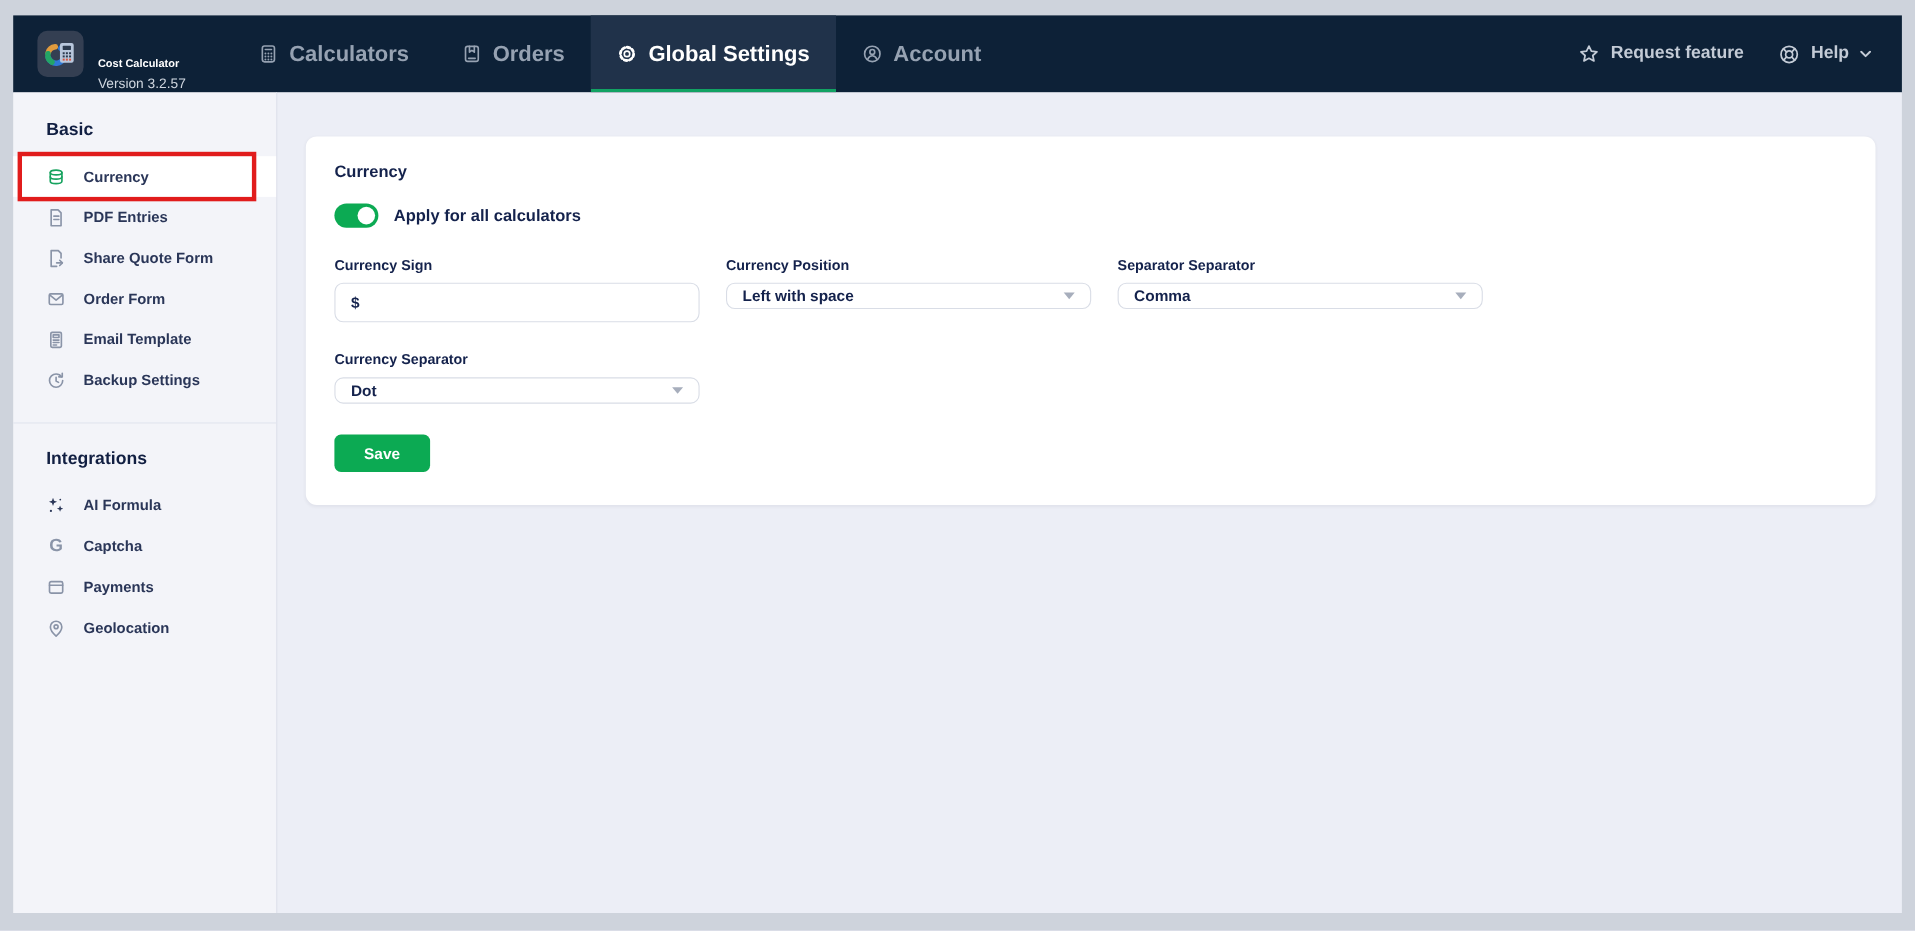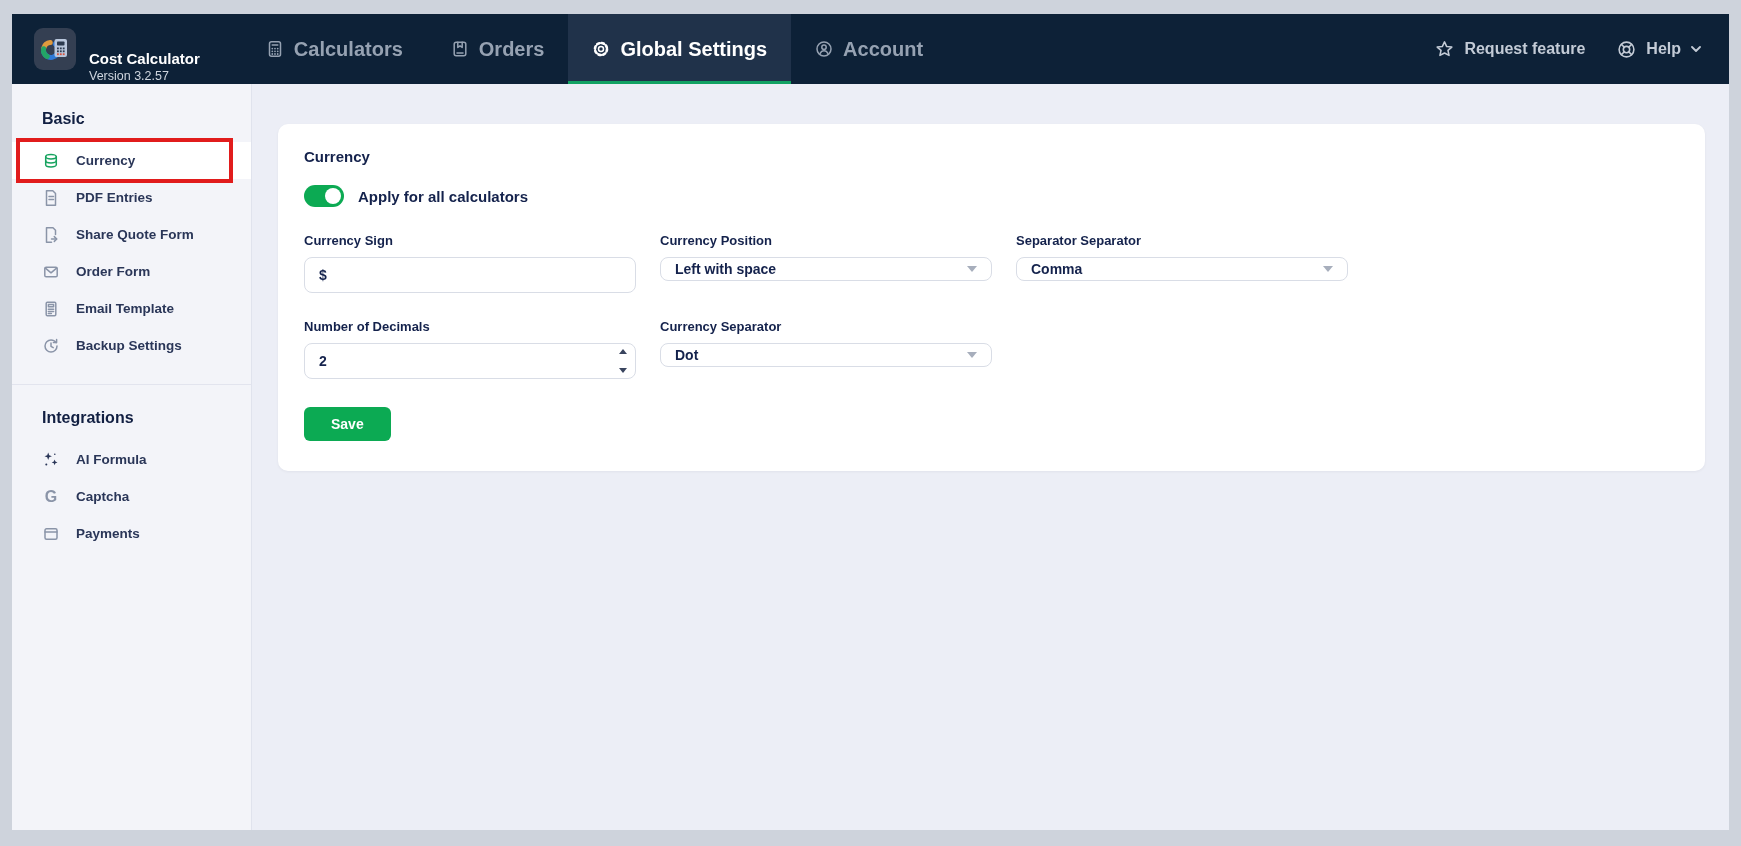--- a/index.html
+++ b/index.html
@@ -19,21 +19,21 @@
     background:#ced3dc;
     font-family:"Liberation Sans",sans-serif;
   }
   .app{position:absolute;left:12px;top:14px;width:1717px;height:816px;display:flex;flex-direction:column;}
 
   
   .topbar{flex:0 0 54px;background:var(--header-bg);display:flex;align-items:stretch;}
   .brand{display:flex;align-items:center;gap:13px;padding:0 42px 0 22px;}
   .logo{width:42px;height:42px;border-radius:9px;background:#343f52;display:flex;align-items:center;justify-content:center;flex:0 0 42px;}
   .brand-text{display:flex;flex-direction:column;justify-content:center;}
-  .brand-title{color:#ffffff;font-weight:bold;font-size:15px;line-height:17px;margin-top:36px;}
+  .brand-title{color:#ffffff;font-weight:bold;font-size:10px;line-height:17px;margin-top:36px;}
   .brand-version{color:#cfd6df;font-size:12.5px;line-height:15px;margin-top:2px;}
   .tabs{display:flex;align-items:stretch;}
   .tab{display:flex;align-items:center;gap:10px;padding:0 24px;color:var(--tab-inactive);font-weight:bold;font-size:20px;cursor:pointer;}
   .tab svg{stroke:currentColor;}
   .tab.active{background:var(--tab-active-bg);color:#ffffff;box-shadow:inset 0 -3px 0 #12a263;}
   .topbar-right{margin-left:auto;display:flex;align-items:center;gap:32px;padding-right:28px;}
   .topbar-link{display:flex;align-items:center;gap:10px;color:#c3cbd6;font-weight:bold;font-size:16px;cursor:pointer;}
   .topbar-link svg{stroke:currentColor;}
 
   
@@ -260,20 +260,27 @@
       </div>
 
       <div class="side-item">
         <svg width="18" height="18" viewBox="0 0 18 18">
           <rect x="3" y="3.8" width="12" height="10.4" rx="1.5"></rect>
           <line x1="3" y1="7" x2="15" y2="7"></line>
         </svg>
         <span>Payments</span>
       </div>
 
+      <div class="side-item">
+        <svg width="18" height="18" viewBox="0 0 18 18">
+          <path d="M9 16.2s-5.2-4.4-5.2-8.2a5.2 5.2 0 0 1 10.4 0c0 3.8-5.2 8.2-5.2 8.2z"></path>
+          <circle cx="9" cy="7.8" r="1.8"></circle>
+        </svg>
+        <span>Geolocation</span>
+      </div>
     </div>
 
     <div class="main">
       <div class="card">
         <div class="card-title">Currency</div>
 
         <div class="toggle-row">
           <div class="toggle">
             <div class="knob"></div>
           </div>
@@ -296,30 +303,20 @@
             <div class="flabel">Separator Separator</div>
             <div class="select">
               <span>Comma</span>
               <span class="chev"></span>
             </div>
           </div>
         </div>
 
         <div class="form-row">
           <div class="fgroup">
-            <div class="flabel">Number of Decimals</div>
-            <div class="number-wrap">
-              <input class="text-input" type="text" value="2" style="">
-              <div class="spinner">
-                <div class="arr-up"></div>
-                <div class="arr-down"></div>
-              </div>
-            </div>
-          </div>
-          <div class="fgroup">
             <div class="flabel">Currency Separator</div>
             <div class="select">
               <span>Dot</span>
               <span class="chev"></span>
             </div>
           </div>
         </div>
 
         <button class="save-btn">Save</button>
       </div>

